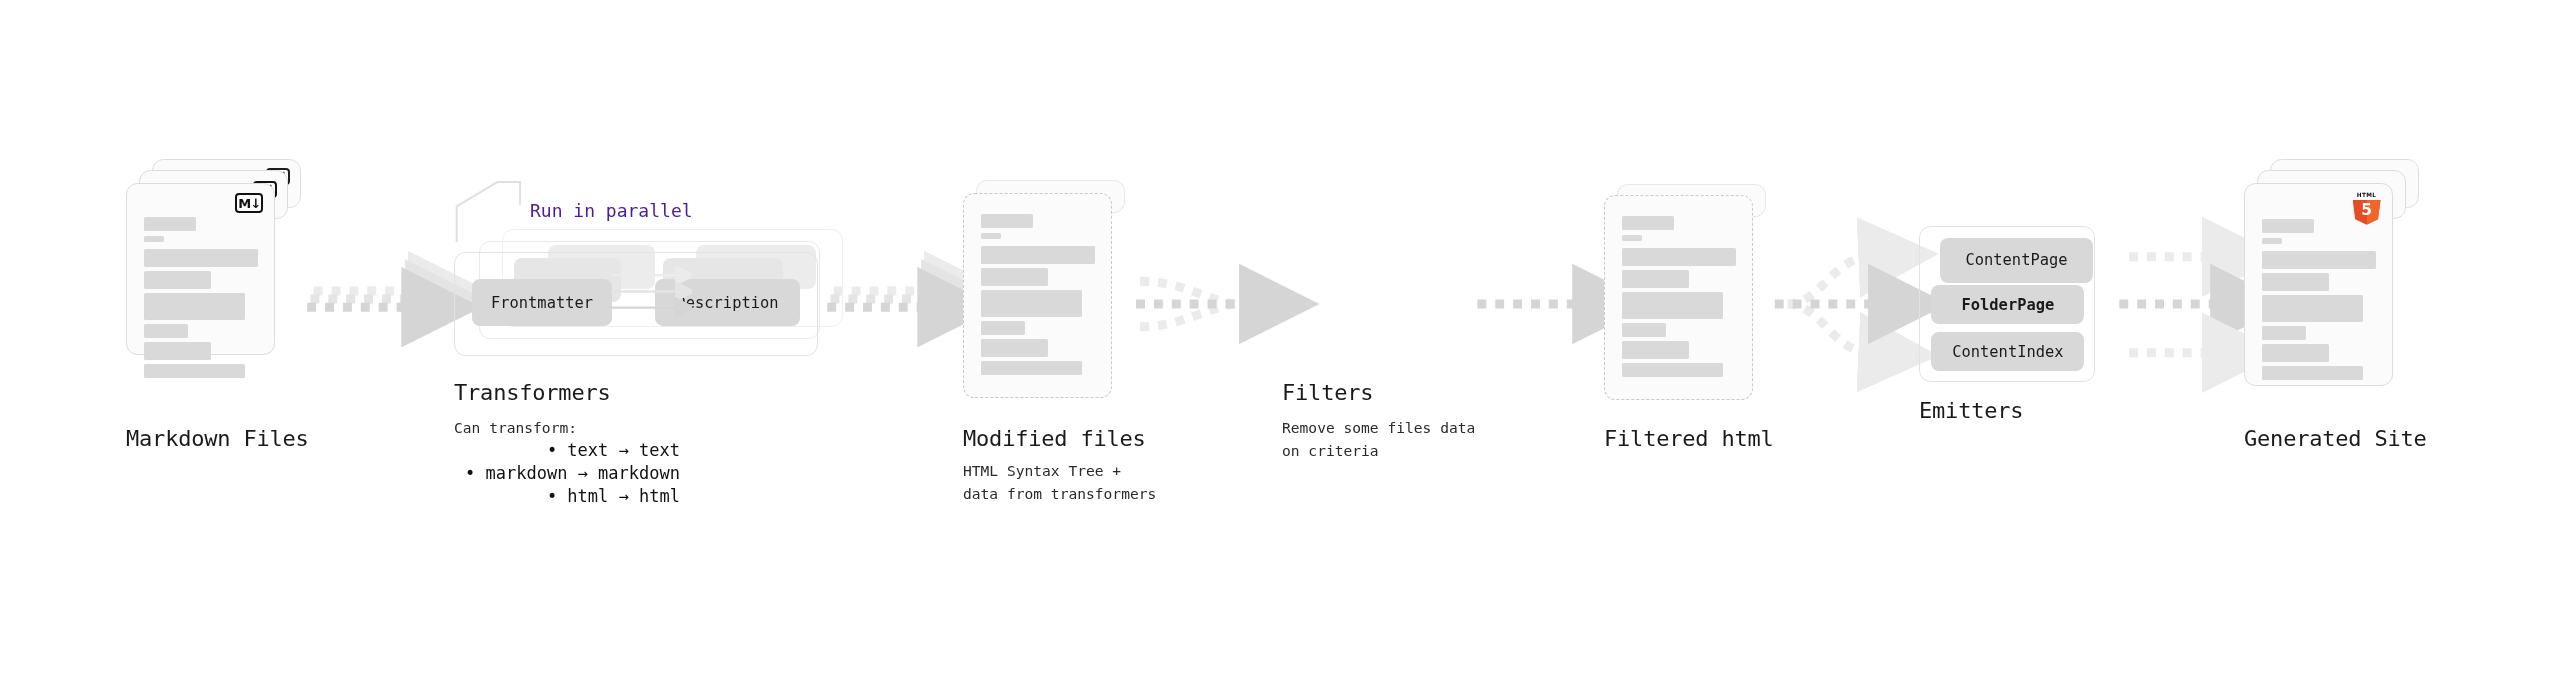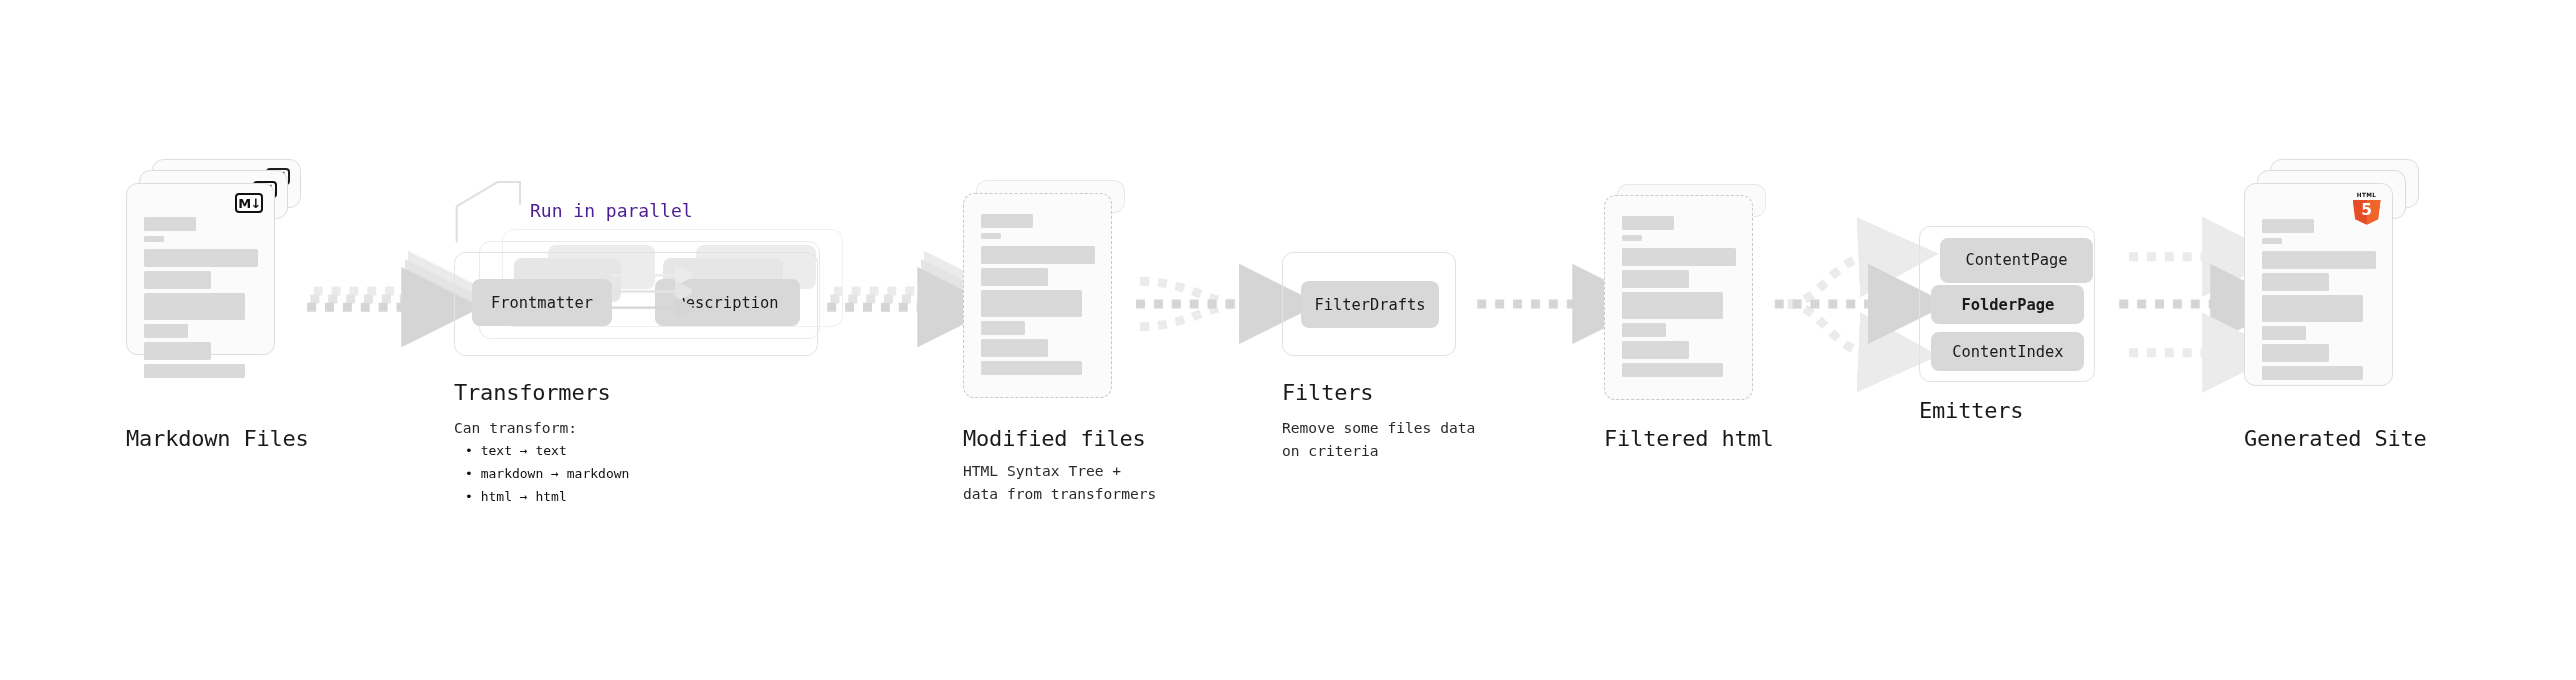--- a/index.html
+++ b/index.html
@@ -220,21 +220,21 @@
   </div>
 
   <svg class="abs" style="left:611px;top:267px;width:81px;height:57px;" viewBox="0 0 100 70">
     <line x1="0" y1="10" x2="82" y2="10" stroke="#ececec" stroke-width="3" marker-end="url(#ahf)"></line>
     <line x1="0" y1="30" x2="82" y2="30" stroke="#e4e4e4" stroke-width="3" marker-end="url(#ahf2)"></line>
     <line x1="0" y1="50" x2="82" y2="50" stroke="#d5d5d5" stroke-width="3" marker-end="url(#ah)"></line>
   </svg>
 
   <div class="abs stage-title" style="left:454px;top:380px;">Transformers</div>
   <div class="abs stage-sub" style="left:454px;top:416px;">Can transform:</div>
-  <div class="abs" style="left:465px;top:439px;font-size:13px;line-height:23px;">
+  <div class="abs" style="left:465px;top:439px;font-size:17px;line-height:23px;text-align:right;">
     <div>• <span>text → text</span></div>
     <div>• <span>markdown → markdown</span></div>
     <div>• <span>html → html</span></div>
   </div>
 
   <div class="doc-stack" style="left:963px;top:180px;">
     <div class="doc-card dotted" style="left:13px;top:0px;width:149px;height:32.5px;border-color:#d5d5d5;"></div>
     <div class="doc-card dashed" style="left:0px;top:13px;width:149px;height:205px;">
       <div class="skel" style="left:17px;top:19.5px;width:52px;height:14px;"></div>
       <div class="skel" style="left:17px;top:39px;width:19.5px;height:5.7px;"></div>
@@ -243,25 +243,20 @@
       <div class="skel" style="left:17px;top:96px;width:101px;height:27px;"></div>
       <div class="skel" style="left:17px;top:127px;width:44px;height:14px;"></div>
       <div class="skel" style="left:17px;top:145px;width:67px;height:18px;"></div>
       <div class="skel" style="left:17px;top:167px;width:101px;height:14px;"></div>
     </div>
   </div>
   <div class="abs stage-title" style="left:963px;top:426px;">Modified files</div>
   <div class="abs stage-sub" style="left:963px;top:459px;">HTML Syntax Tree +
 data from transformers</div>
 
-  <div class="group-box" style="left:1282px;top:252px;width:174px;height:104px;border-color:#e2e2e2;">
-    <div class="chip" style="left:18px;top:28px;width:138px;height:47px;">
-      <span>FilterDrafts</span>
-    </div>
-  </div>
   <div class="abs stage-title" style="left:1282px;top:380px;">Filters</div>
   <div class="abs stage-sub" style="left:1282px;top:416px;">Remove some files data
 on criteria</div>
 
   <div class="doc-stack" style="left:1604px;top:184px;">
     <div class="doc-card dotted" style="left:13px;top:0px;width:149px;height:32.5px;border-color:#d5d5d5;"></div>
     <div class="doc-card dashed" style="left:0px;top:11.4px;width:149px;height:205px;">
       <div class="skel" style="left:17px;top:19.5px;width:52px;height:14px;"></div>
       <div class="skel" style="left:17px;top:39px;width:19.5px;height:5.7px;"></div>
       <div class="skel" style="left:17px;top:52px;width:114px;height:18px;"></div>

